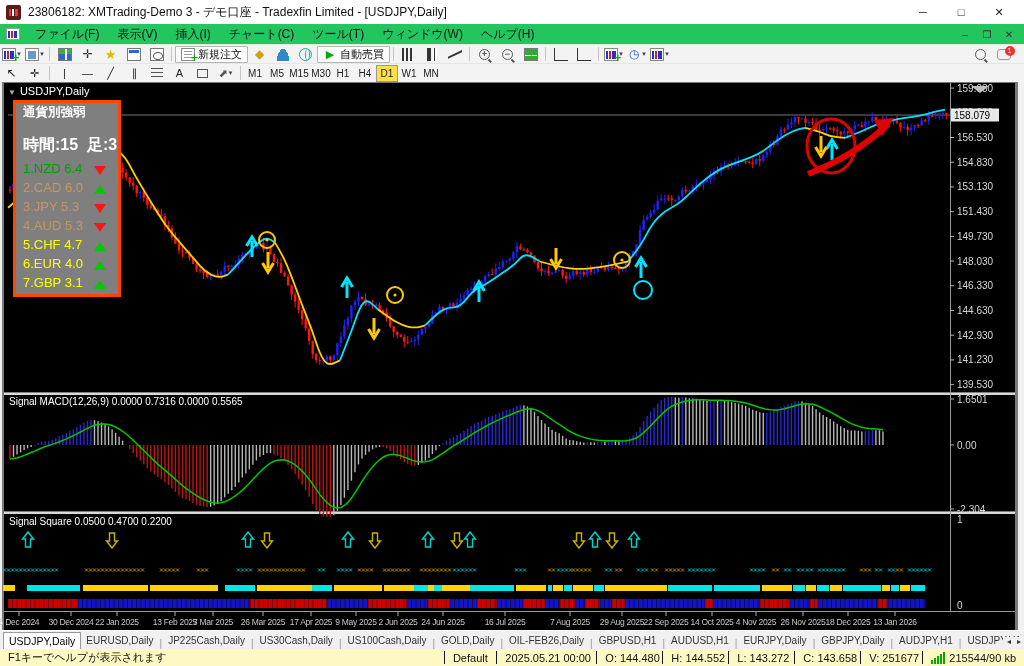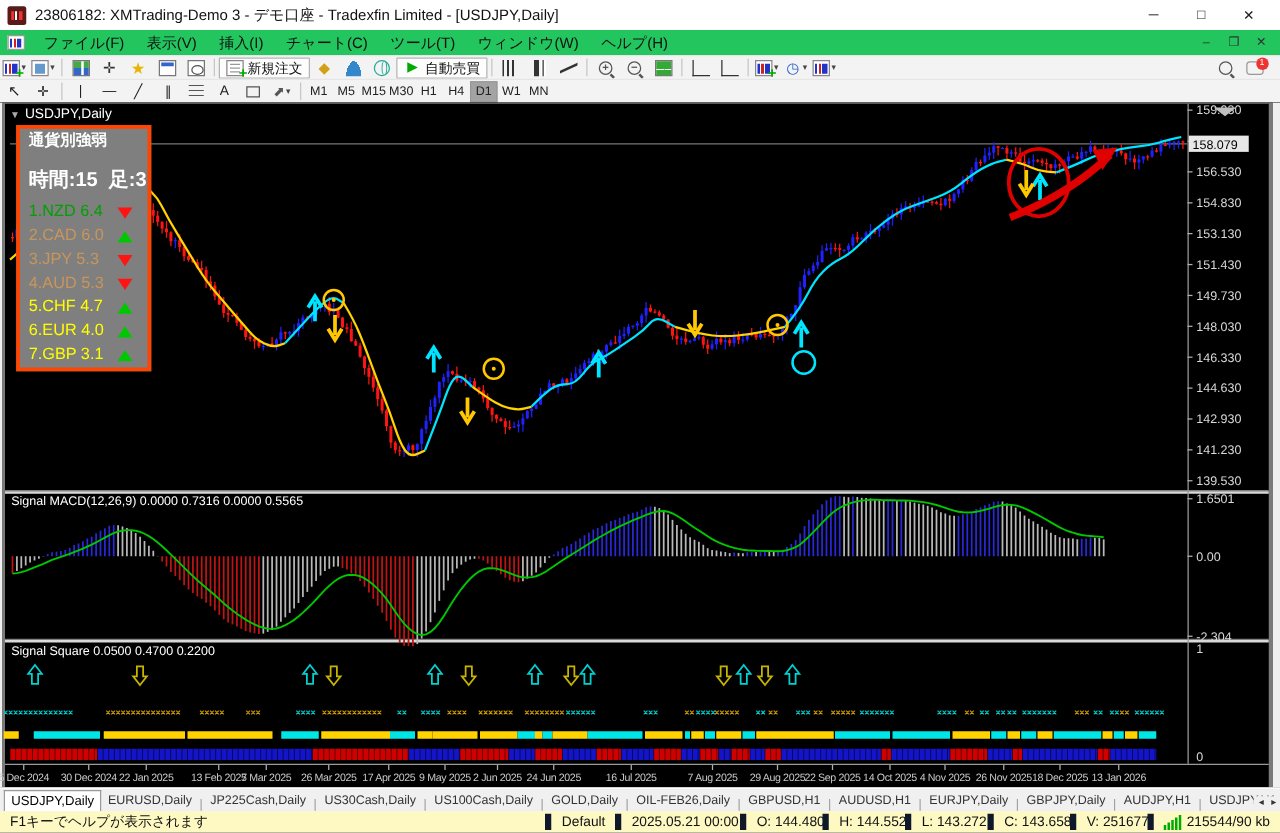--- a/index.html
+++ b/index.html
@@ -48,38 +48,38 @@
 .ic-line{overflow:hidden}
 .ic-line:after{content:"";position:absolute;left:-2px;top:5px;width:20px;height:1.5px;background:#333;transform:rotate(-25deg)}
 .mag{width:11px;height:11px;border:1.5px solid #555;border-radius:50%;position:relative;font-size:9px;line-height:9px;text-align:center;color:#555;font-weight:bold}
 .mag:after{content:"";position:absolute;right:-3px;bottom:-3px;width:4px;height:1.5px;background:#555;transform:rotate(45deg)}
 .ic-tile{background:linear-gradient(#3a3 0 6px,transparent 6px 7px,#3a3 7px),linear-gradient(90deg,#fff 0 6px,#9c9 6px 7px,#fff 7px);border:1px solid #777}
 .ic-axes{border-left:1.5px solid #333;border-bottom:1.5px solid #333}
 .ic-clock{color:#36c;font-size:12px;line-height:13px;text-align:center}
 .bubble{width:14px;height:11px;border:1.5px solid #999;border-radius:3px;position:relative}
 .badge{position:absolute;right:-5px;top:-4px;background:#e33;color:#fff;border-radius:50%;width:10px;height:10px;font-size:7px;display:flex;align-items:center;justify-content:center}
 .tfbtn{width:22px;height:17px;display:flex;align-items:center;justify-content:center;font-size:10px;color:#222;margin:0}
-.tfbtn.active{background:#a3a3a3;border:1px solid #979797}
+.tfbtn.active{background:#fde047;border:1px solid #979797}
 .chartwrap{position:absolute;left:0;top:82px;width:1024px;height:548px;background:#000}
 .chart-label{position:absolute;left:8px;top:3px;color:#fff;font-size:11px;z-index:5}
 .chart-label .tri{color:#aaa;font-size:8px;margin-right:4px}
 .strength-panel{position:absolute;left:13px;top:18px;width:108px;height:197px;background:#7f7f7f;border:3px solid #ff4500;z-index:6;padding:3px 0 0 7px;line-height:1;overflow:hidden}
 .sp-title{color:#fff;font-size:12.5px;font-weight:bold;margin-bottom:18px}
 .sp-sub{color:#fff;font-size:16px;font-weight:bold;margin-bottom:3px}
 .sp-row{display:flex;align-items:flex-end;height:19px;font-size:13px;font-weight:normal;white-space:nowrap}
 .sp-tri-up{width:0;height:0;border-left:6px solid transparent;border-right:6px solid transparent;border-bottom:9px solid #00c800;margin-left:auto;margin-right:12px}
 .sp-tri-down{width:0;height:0;border-left:6px solid transparent;border-right:6px solid transparent;border-top:9px solid #ff1414;margin-left:auto;margin-right:12px}
 .panel-label{position:absolute;color:#fff;font-size:10px;z-index:5;left:9px}
 .tabbar{position:absolute;left:0;top:630px;width:1024px;height:19px;background:#f0f0f0;border-top:1px solid #fff;display:flex;align-items:flex-end;font-size:10px;color:#333;padding-left:3px;overflow:hidden;white-space:nowrap}
 .tab{padding:2px 5px;display:flex;align-items:center;height:17px;white-space:nowrap}
 .tab.active{background:#fff;border:1px solid #9a9a9a;border-bottom:none;color:#000;font-size:10.5px}
 .tabsep{color:#999;padding:0 1px}
 .tabnav{position:absolute;right:3px;bottom:3px;display:flex;color:#333;font-size:8px;gap:6px;align-items:center;background:#f0f0f0;padding-left:4px}
 .statusbar{position:absolute;left:0;top:649px;width:1024px;height:17px;background:#fef9c3;display:flex;align-items:center;font-size:11px;color:#111}
-.scell{padding:0 8px;border-left:5px solid #0f172a;height:13px;display:flex;align-items:center;white-space:nowrap}
+.scell{padding:0 8px;border-left:1px solid #0f172a;height:13px;display:flex;align-items:center;white-space:nowrap}
 .shelp{padding:0 8px;width:487px;white-space:nowrap}
 .sigbars{display:inline-flex;align-items:flex-end;gap:1px;margin-right:4px}
 .sigbars i{display:block;width:2px;background:#0a0}
 </style>
 </head>
 <body>
 
 <div class="titlebar">
   <span class="appicon"></span>
   <span class="title">23806182: XMTrading-Demo 3 - デモ口座 - Tradexfin Limited - [USDJPY,Daily]</span>

